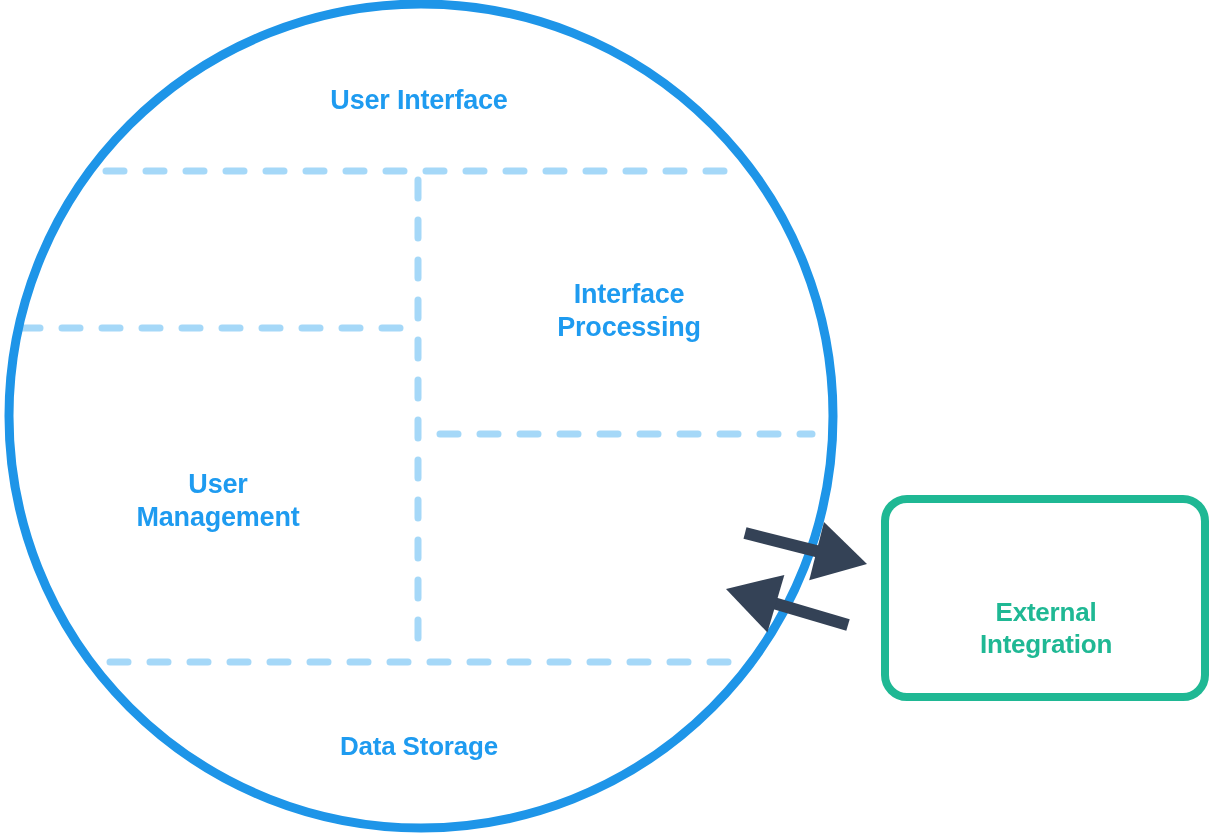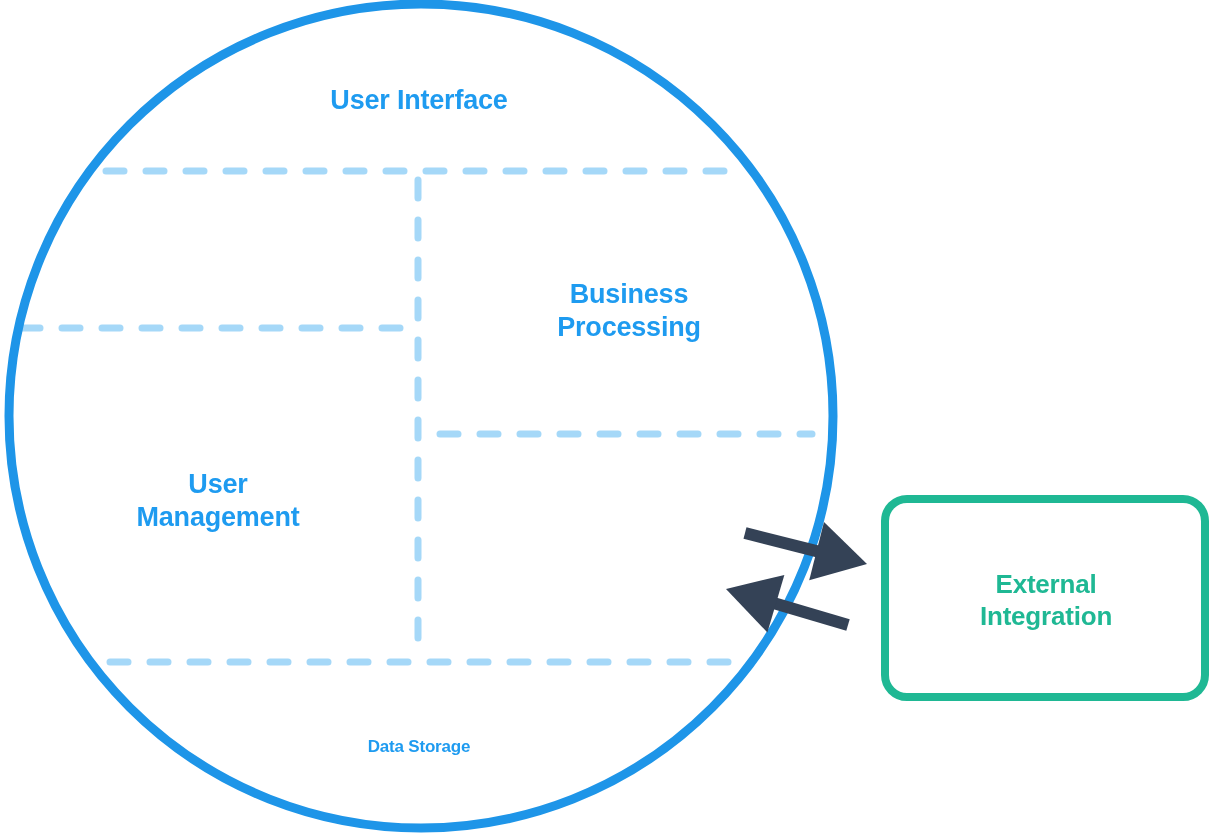--- a/index.html
+++ b/index.html
@@ -32,21 +32,21 @@
     font-family: "Liberation Sans", sans-serif;
     font-weight: bold;
     text-align: center;
     line-height: 1.22;
     letter-spacing: -0.2px;
     white-space: pre-line;
     pointer-events: none;
     -webkit-font-smoothing: antialiased;
   }
   .lbl-blue { color: #1e9bf0; }
-  .lbl-green { color: #1fb894; }
+  .lbl-green { color: #1fb894; margin-top: 28px; }
 
   
   #label-user-interface {
     left: 419px; top: 100px;
     transform: translate(-50%, -50%);
     font-size: 27px;
   }
   #label-authentication {
     left: 218px; top: 252px;
     transform: translate(-50%, -50%);
@@ -58,21 +58,21 @@
     font-size: 27px;
   }
   #label-data-management {
     left: 218px; top: 501px;
     transform: translate(-50%, -50%);
     font-size: 27px;
   }
   #label-data-storage {
     left: 419px; top: 747px;
     transform: translate(-50%, -50%);
-    font-size: 17px;
+    font-size: 26px;
   }
   #label-external-integration {
     left: 1046px; top: 601px;
     transform: translate(-50%, -50%);
     font-size: 26px;
   }
 </style>
 </head>
 <body>
 
@@ -102,21 +102,21 @@
       <g id="arrow-in">
         <line id="arrow-in-shaft" stroke-linecap="butt" x1="848" y1="625" x2="770.1192787114353" y2="602.018803554194" stroke="#344256" stroke-width="12"></line>
         <polygon id="arrow-in-head" points="726.00,589.00 784.36,574.94 767.38,632.49" fill="#344256"></polygon>
       </g>
     </g>
   </svg>
 
   <div class="lbl lbl-blue" id="label-user-interface" style="color: rgb(30, 155, 240);">User Interface</div>
 
 
-  <div class="lbl lbl-blue" id="label-business-processing" style="color: rgb(30, 155, 240);">Business
+  <div class="lbl lbl-blue" id="label-business-processing" style="color: rgb(30, 155, 240);">Interface
 Processing</div>
 
   <div class="lbl lbl-blue" id="label-data-management" style="color: rgb(30, 155, 240);">User
 Management</div>
 
   <div class="lbl lbl-blue" id="label-data-storage" style="color: rgb(30, 155, 240);">Data Storage</div>
 
   <div class="lbl lbl-green" id="label-external-integration" style="color: rgb(31, 184, 148);">External
 Integration</div>
 

